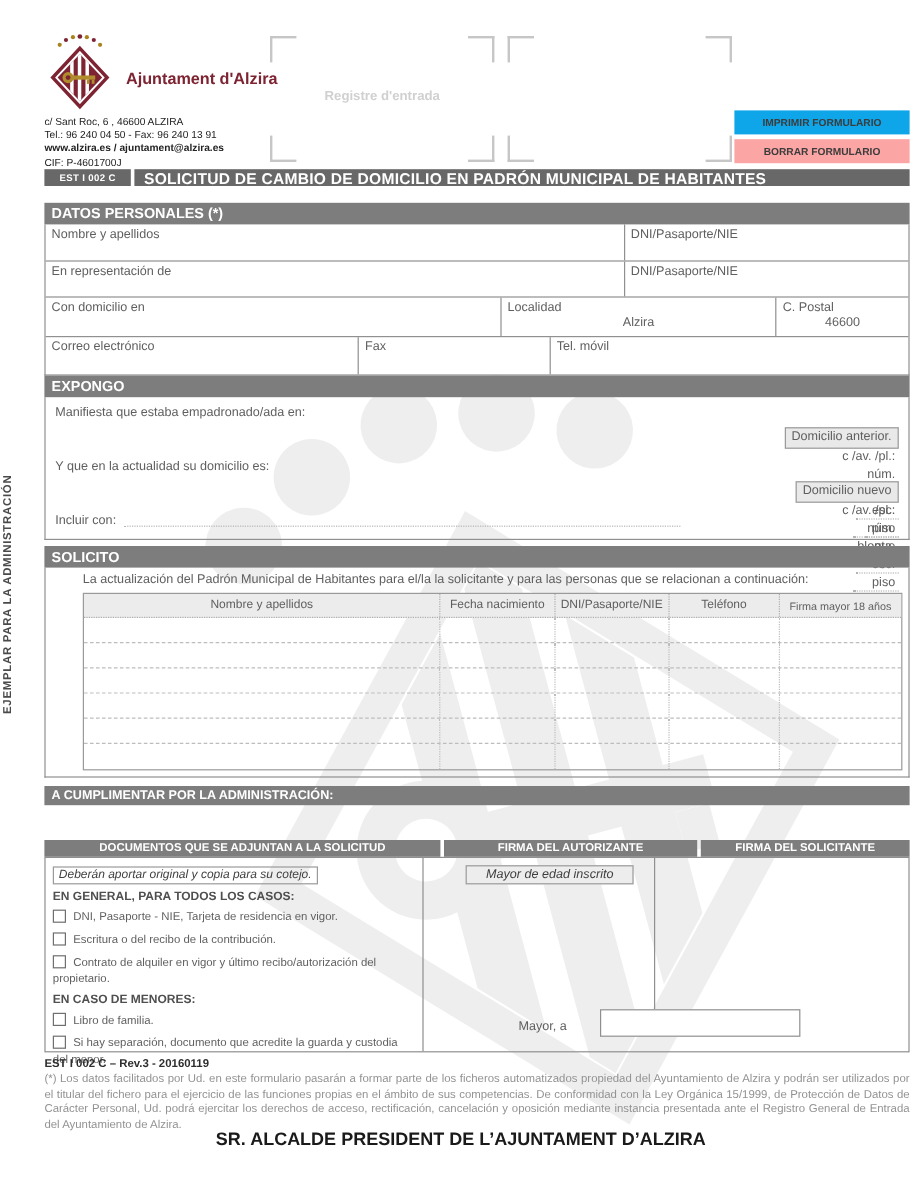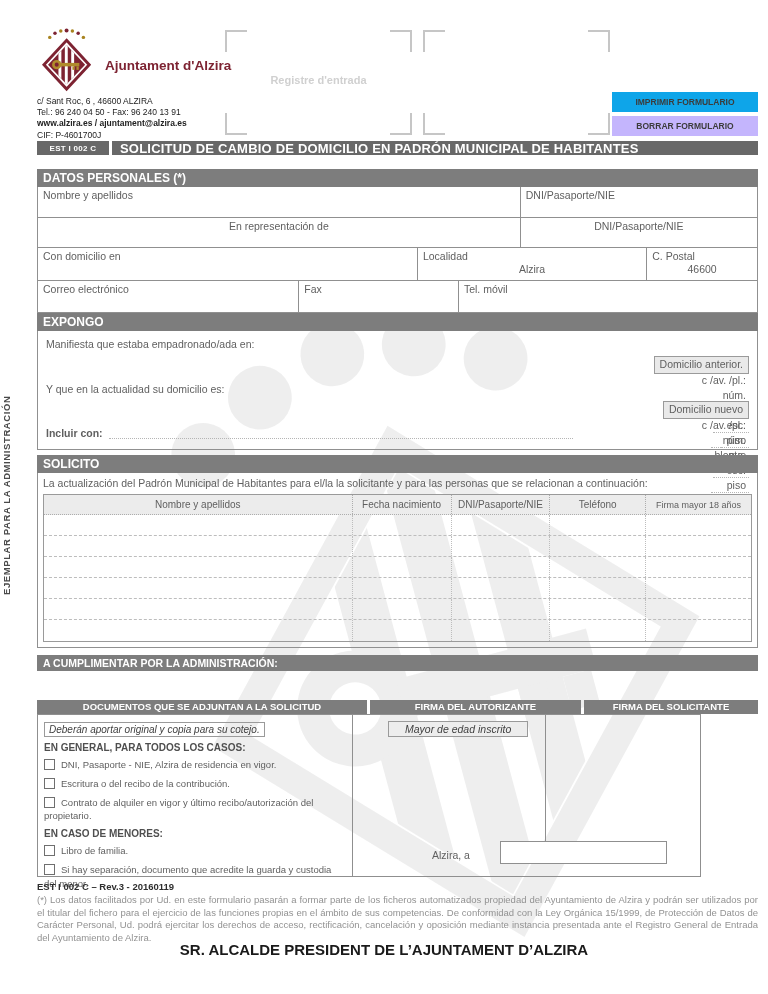--- a/index.html
+++ b/index.html
@@ -29,60 +29,60 @@
   .corner { position:absolute; width:22px; height:22px; }
   .tl { top:0; left:0; border-top:2px solid #c6c6c6; border-left:2px solid #c6c6c6; }
   .tr { top:0; right:0; border-top:2px solid #c6c6c6; border-right:2px solid #c6c6c6; }
   .bl { bottom:0; left:0; border-bottom:2px solid #c6c6c6; border-left:2px solid #c6c6c6; }
   .br { bottom:0; right:0; border-bottom:2px solid #c6c6c6; border-right:2px solid #c6c6c6; }
   .registre { position:absolute; left:0; right:0; top:44px; text-align:center; font-size:11px; font-weight:bold; color:#d0d0d0; }
 
   .btn { position:absolute; z-index:2; left:612px; width:146px; height:20px; border:none; font-family:"Liberation Sans",sans-serif;
     font-size:8.5px; font-weight:bold; color:#3c3c3c; cursor:pointer; }
   .btn-print { top:92px; background:#0ea5e9; }
-  .btn-clear { top:116px; background:#c4b5fd; }
+  .btn-clear { top:116px; background:#fca5a5; }
 
   
   .titlebar { left:37px; top:141px; width:721px; height:14px; display:flex; }
   .code-badge { width:72px; background:#686868; color:#fff; font-size:8px; font-weight:bold;
     display:flex; align-items:center; justify-content:center; margin-right:3px; letter-spacing:.3px; }
   .title-main { flex:1; background:#686868; color:#fff; font-size:13px; font-weight:bold;
     display:flex; align-items:center; padding-left:8px; letter-spacing:.2px; white-space:nowrap; }
 
   .sec { left:37px; width:721px; }
   .secbar { height:18px; line-height:18px; background:#7d7d7d; color:#fff; font-size:12px; font-weight:bold; padding-left:6px; }
   .secbody { border:1px solid #909090; border-top:none; }
 
   
   .row { display:flex; border-top:1px solid #909090; }
   .row:first-child { border-top:none; }
   .cell { border-left:1px solid #909090; padding:2px 5px; }
   .cell:first-child { border-left:none; }
   .lbl { font-size:10.5px; color:#5f5f5f; display:block; }
   .val { font-size:10.5px; color:#5f5f5f; text-align:center; margin-top:1px; }
-  .r1 { height:30px; } .r2 { height:30px;text-align:center; } .r3 { height:33px; } .r4 { height:32px; }
+  .r1 { height:30px; } .r2 { height:30px; } .r3 { height:33px; } .r4 { height:32px; }
   .w67 { width:67%; } .w33 { width:33%; }
   .w52 { width:52.7%; } .w32 { width:31.9%; } .w15 { width:15.4%; }
   .w36 { width:36.2%; } .w22a { width:22.2%; } .w19 { width:19.4%; } .w22b { width:22.2%; }
 
   
   .exp-body { height:119px; padding:5px 8px; font-size:10.5px; color:#5f5f5f; }
   .exp-line { margin:2px 0 6px; }
   .addr-row { display:flex; align-items:flex-end; height:19px; margin-bottom:2px;flex-direction:column; }
   .boxlbl { border:1px solid #9a9a9a; background:#e9e9e9; padding:2px 5px; font-size:10.5px; color:#5f5f5f; line-height:1.1; }
   .addr-row .t { margin:0 3px 1px 8px; white-space:nowrap; }
   .dotl { border-bottom:1px dotted #b5b5b5; height:12px; display:inline-block; }
   .f-st { flex:1.25; margin-bottom:1px; }
   .f-num { width:28px; margin-bottom:1px; } .f-blq { width:26px; margin-bottom:1px; }
   .f-esc { width:36px; margin-bottom:1px; } .f-piso { width:38px; margin-bottom:1px; } .f-pta { width:24px; margin-bottom:1px; }
-  .incluir-row { display:flex; align-items:flex-start; margin-top:7px;font-weight:bold; }
+  .incluir-row { display:flex; align-items:center; margin-top:7px; }
   .f-inc { width:66%; margin-left:6px; margin-bottom:1px; }
 
   
-  .sol-body { padding-bottom:5px; }
+  .sol-body { padding-bottom:5px;padding-left:26px; }
   .sol-intro { font-size:10.5px; color:#5f5f5f; padding:4px 5px 3px; }
   .stable { margin:2px 5px 0; border:1px solid #9a9a9a; }
   .thead { display:flex; background:#ececec; height:20px; border-bottom:1px dotted #adadad; }
   .th { font-size:10px; color:#5f5f5f; display:flex; align-items:center; justify-content:center; border-left:1px dotted #adadad; }
   .th:first-child { border-left:none; }
   .th.c5 { font-size:9px; }
   .trow { display:flex; height:21px; border-bottom:1px dashed #bdbdbd; }
   .trow:last-child { border-bottom:none; }
   .tc { border-left:1px dotted #bdbdbd; }
   .tc:first-child { border-left:none; }
@@ -90,21 +90,21 @@
 
   
   .admin-bar { height:16px; line-height:16px; font-size:10.5px; }
   .admin-row { height:24px; display:flex; align-items:center; padding-left:38px; font-size:10.5px; color:#5f5f5f; }
   .uline { display:inline-block; width:64px; height:11px; border-bottom:1px solid #8d8d8d; margin:0 12px 0 3px; }
 
   
   .docs-headers { left:37px; top:700px; width:721px; display:flex; }
   .dh { height:14px; line-height:14px; background:#7d7d7d; color:#fff; font-size:9.5px; font-weight:bold; text-align:center; }
   .dh1 { width:330px; margin-right:3px; } .dh2 { width:211px; margin-right:3px; } .dh3 { width:174px; }
-  .docs-body { left:37px; top:714px; width:664px; height:163px; border:1px solid #8f8f8f; }
+  .docs-body { left:37px; top:714px; width:721px; height:163px; border:1px solid #8f8f8f; }
   .doc-left { position:absolute; left:0; top:0; width:315px; height:100%; border-right:1px solid #8f8f8f; padding:4px 6px; }
   .note-box { display:inline-block; border:1px solid #9a9a9a; padding:1px 4px; font-size:10px; font-style:italic; color:#3f3f3f; }
   .doc-h { font-size:10px; font-weight:bold; color:#4f4f4f; margin-top:5px; }
   .chk-item { font-size:9.5px; color:#5f5f5f; margin-top:5px; line-height:1.45; }
   .cb { display:inline-block; width:11px; height:11px; border:1px solid #6f6f6f; vertical-align:-2px; margin-right:6px; background:#fff; }
   .divider2 { position:absolute; left:507px; top:0; width:1px; height:126px; background:#8f8f8f; }
   .mayor-box { position:absolute; left:350px; top:6px; border:1px solid #9a9a9a; background:#ededed; padding:1px 16px;
     font-size:10.5px; font-style:italic; color:#3f3f3f; }
   .alzira-a { position:absolute; left:394px; top:134px; font-size:10.5px; color:#5f5f5f; }
   .date-box { position:absolute; left:462px; top:126px; width:167px; height:23px; border:1px solid #8f8f8f; background:#fff; }
@@ -362,34 +362,34 @@
     <div class="dh dh1">DOCUMENTOS QUE SE ADJUNTAN A LA SOLICITUD</div>
     <div class="dh dh2">FIRMA DEL AUTORIZANTE</div>
     <div class="dh dh3">FIRMA DEL SOLICITANTE</div>
   </div>
 
   <div class="docs-body abs">
     <div class="doc-left">
       <span class="note-box">Deberán aportar original y copia para su cotejo.</span>
       <div class="doc-h">EN GENERAL, PARA TODOS LOS CASOS:</div>
       <div class="chk-item">
-        <span class="cb"></span><span>DNI, Pasaporte - NIE, Alzira de residencia en vigor.</span></div>
+        <span class="cb"></span><span>DNI, Pasaporte - NIE, Tarjeta de residencia en vigor.</span></div>
       <div class="chk-item">
         <span class="cb"></span><span>Escritura o del recibo de la contribución.</span></div>
       <div class="chk-item">
         <span class="cb"></span><span>Contrato de alquiler en vigor y último recibo/autorización del propietario.</span></div>
       <div class="doc-h">EN CASO DE MENORES:</div>
       <div class="chk-item">
         <span class="cb"></span><span>Libro de familia.</span></div>
       <div class="chk-item">
         <span class="cb"></span><span>Si hay separación,  documento que acredite la guarda y custodia del menor.</span></div>
     </div>
     <div class="divider2"></div>
     <span class="mayor-box">Mayor de edad inscrito</span>
-    <span class="alzira-a">Alzira, a</span>
+    <span class="alzira-a">Mayor, a</span>
     <span class="date-box"></span>
   </div>
 
   <div class="abs rev">EST I 002 C – Rev.3 - 20160119</div>
   <div class="abs legal">(*) Los datos facilitados por Ud. en este formulario pasarán a formar parte de los ficheros automatizados propiedad del Ayuntamiento de Alzira y podrán ser utilizados por el titular del  fichero para el ejercicio de las  funciones propias en el ámbito de sus competencias. De conformidad con la Ley Orgánica 15/1999,  de Protección de Datos de Carácter Personal, Ud. podrá ejercitar los derechos de acceso,  rectificación,  cancelación y oposición mediante instancia  presentada ante el Registro General de Entrada del Ayuntamiento de Alzira.</div>
   <div class="abs addressee">SR. ALCALDE PRESIDENT DE L’AJUNTAMENT D’ALZIRA</div>
 
 </div>
 
 </body></html>

